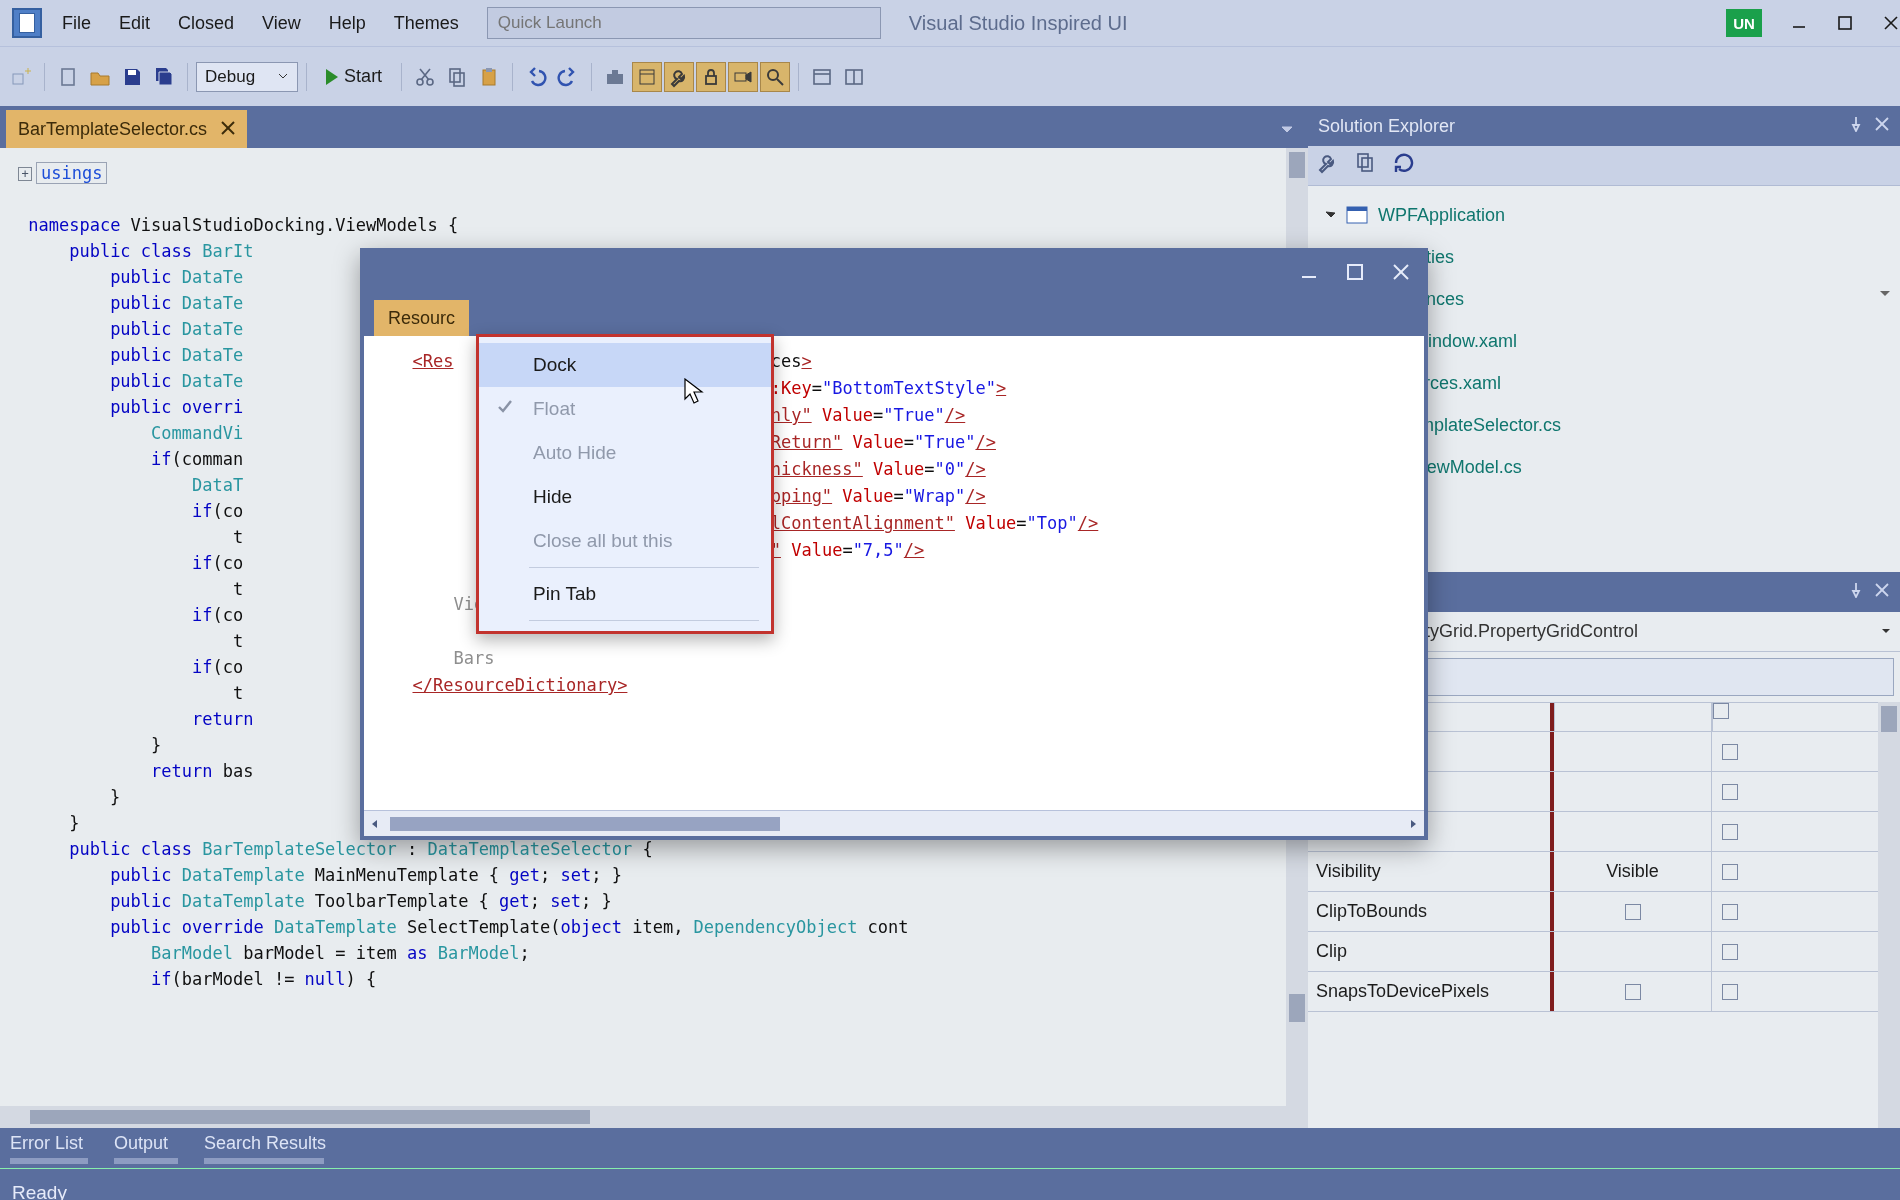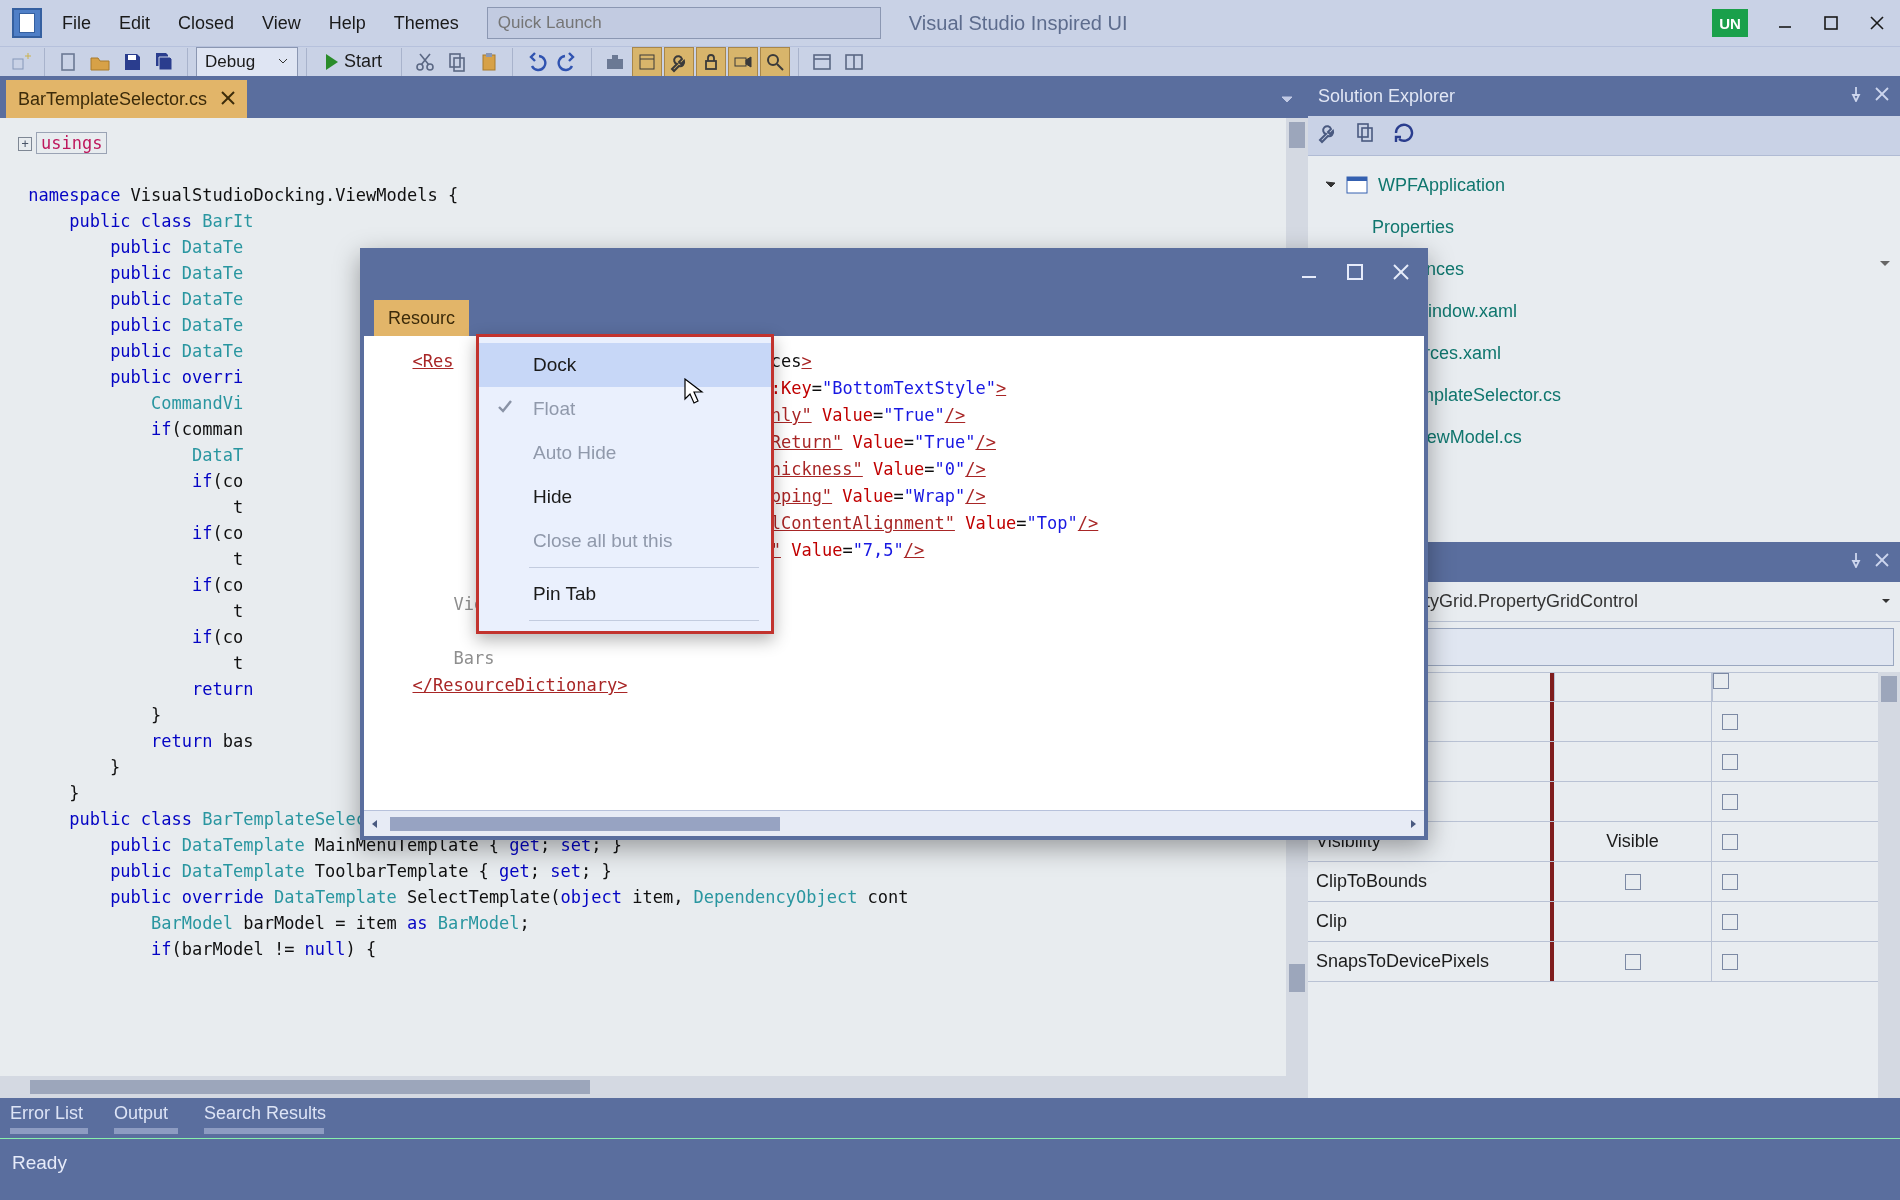--- a/index.html
+++ b/index.html
@@ -5,26 +5,26 @@
   * { box-sizing: border-box; margin: 0; padding: 0; }
   html, body { width: 1900px; height: 1200px; overflow: hidden; font-family: "Segoe UI", sans-serif; font-size: 18px; background: #5a6e9e; color: #1b1b1b; }
   
   .titlebar { height: 46px; background: #c9d2e6; display: flex; align-items: center; }
   .app-icon { width: 30px; height: 30px; margin: 0 6px 0 12px; background:#4f7fc7; border:2px solid #3560a0; display:flex; align-items:center; justify-content:center; }
   .app-icon::before{content:""; width:14px; height:18px; background:#fff; border:1px solid #3560a0;}
   .menu { display:flex; gap:0; }
   .menu-item { padding: 0 14px; line-height:46px; color:#1a1a1a; cursor:default; }
   .ql { margin-left:14px; width:394px; height:32px; border:1px solid #8b97b2; background:#c2cbe1; color:#6a768f; padding:0 10px; font-size:17px; }
   .titletext { margin-left: 28px; color:#5d6c8d; font-size:20px; }
-  .title-right { margin-left:auto; display:flex; align-items:center; gap:28px; padding-right:14px; }
+  .title-right { margin-left:auto; display:flex; align-items:center; gap:28px; }
   .un { width:36px; height:28px; background:#1aa04b; color:#fff; display:flex; align-items:center; justify-content:center; font-size:15px; font-weight:600; }
   .winbtn { width:18px; height:18px; color:#1a1a1a; display:flex; align-items:center; justify-content:center; }
   .winbtn svg { width:16px; height:16px; stroke:#1a1a1a; stroke-width:1.6; fill:none; }
 
-  .toolbar { height:30px; background:#c9d2e6; display:flex; align-items:center; padding-left:6px; gap:2px; border-top:1px solid #b6c1dc;}
+  .toolbar { height:60px; background:#c9d2e6; display:flex; align-items:center; padding-left:6px; gap:2px; border-top:1px solid #b6c1dc;}
   .tb-sep { width:1px; height:28px; background:#a8b3cc; margin:0 6px; }
   .tb-btn { width:30px; height:30px; display:flex; align-items:center; justify-content:center; }
   .tb-btn svg { width:22px; height:22px; }
   .combo { height:30px; border:1px solid #8b97b2; background:#dfe5f3; display:flex; align-items:center; padding:0 8px; gap:22px; font-size:17px; }
   .combo .chev svg{width:12px;height:12px;stroke:#333;}
   .startbtn { height:32px; display:flex; align-items:center; gap:6px; padding:0 10px; border:1px solid transparent;}
   .startbtn .tri{width:0;height:0;border-left:12px solid #2a8c2a;border-top:8px solid transparent;border-bottom:8px solid transparent;}
   .tb-btn.gold{background:#d8b56b;border:1px solid #a8874a;}
 
   
@@ -37,21 +37,21 @@
   .tabstrip .drop{position:absolute;right:14px;top:14px;}
   .tabstrip .drop svg{width:14px;height:14px;stroke:#c0c9e4;fill:#c0c9e4;}
   .code-area { flex:1; overflow:hidden; position:relative; font-family:Consolas,monospace; font-size:17px; line-height:26px; white-space:pre; padding:12px 6px 0 18px; color:#101010;}
   .tok-key{color:#0404c4;}
   .tok-type{color:#2996a0;}
   .tok-tag{color:#a82626;text-decoration:underline;}
   .tok-attr{color:#c00000;}
   .tok-blue{color:#1818e2;}
   .tok-gray{color:#8e8e8e;}
   .plusbox{display:inline-block;border:1px solid #7e8794;width:14px;height:14px;line-height:12px;text-align:center;font-size:12px;color:#4a5568;margin-right:4px;vertical-align:1px;}
-  .usings{border:1px solid #9aa3b4;padding:0 4px;color:#be185d;}
+  .usings{border:1px solid #9aa3b4;padding:0 4px;color:#1d4ed8;}
   .editor-scroll{position:absolute;right:0;top:0;bottom:0;width:22px;background:#d4d9e2;}
   .editor-scroll .thumb{position:absolute;top:4px;left:3px;right:3px;height:26px;background:#9ca6bb;}
   .editor-scroll .thumb2{position:absolute;top:846px;left:3px;right:3px;height:28px;background:#9ca6bb;}
   .hscroll{height:22px;background:#d4d9e2;display:flex;align-items:center;}
   .hscroll .thumb{height:14px;width:560px;margin-left:30px;background:#9ca6bb;}
 
   
   .right-col { flex:1; display:flex; flex-direction:column; background:#5a6e9e;}
   .panel-hdr { height:40px; background:#5a6e9e; color:#e2e7f5; display:flex; align-items:center; padding:0 10px; font-size:18px; }
   .panel-hdr .icons{margin-left:auto;display:flex;gap:10px;}

